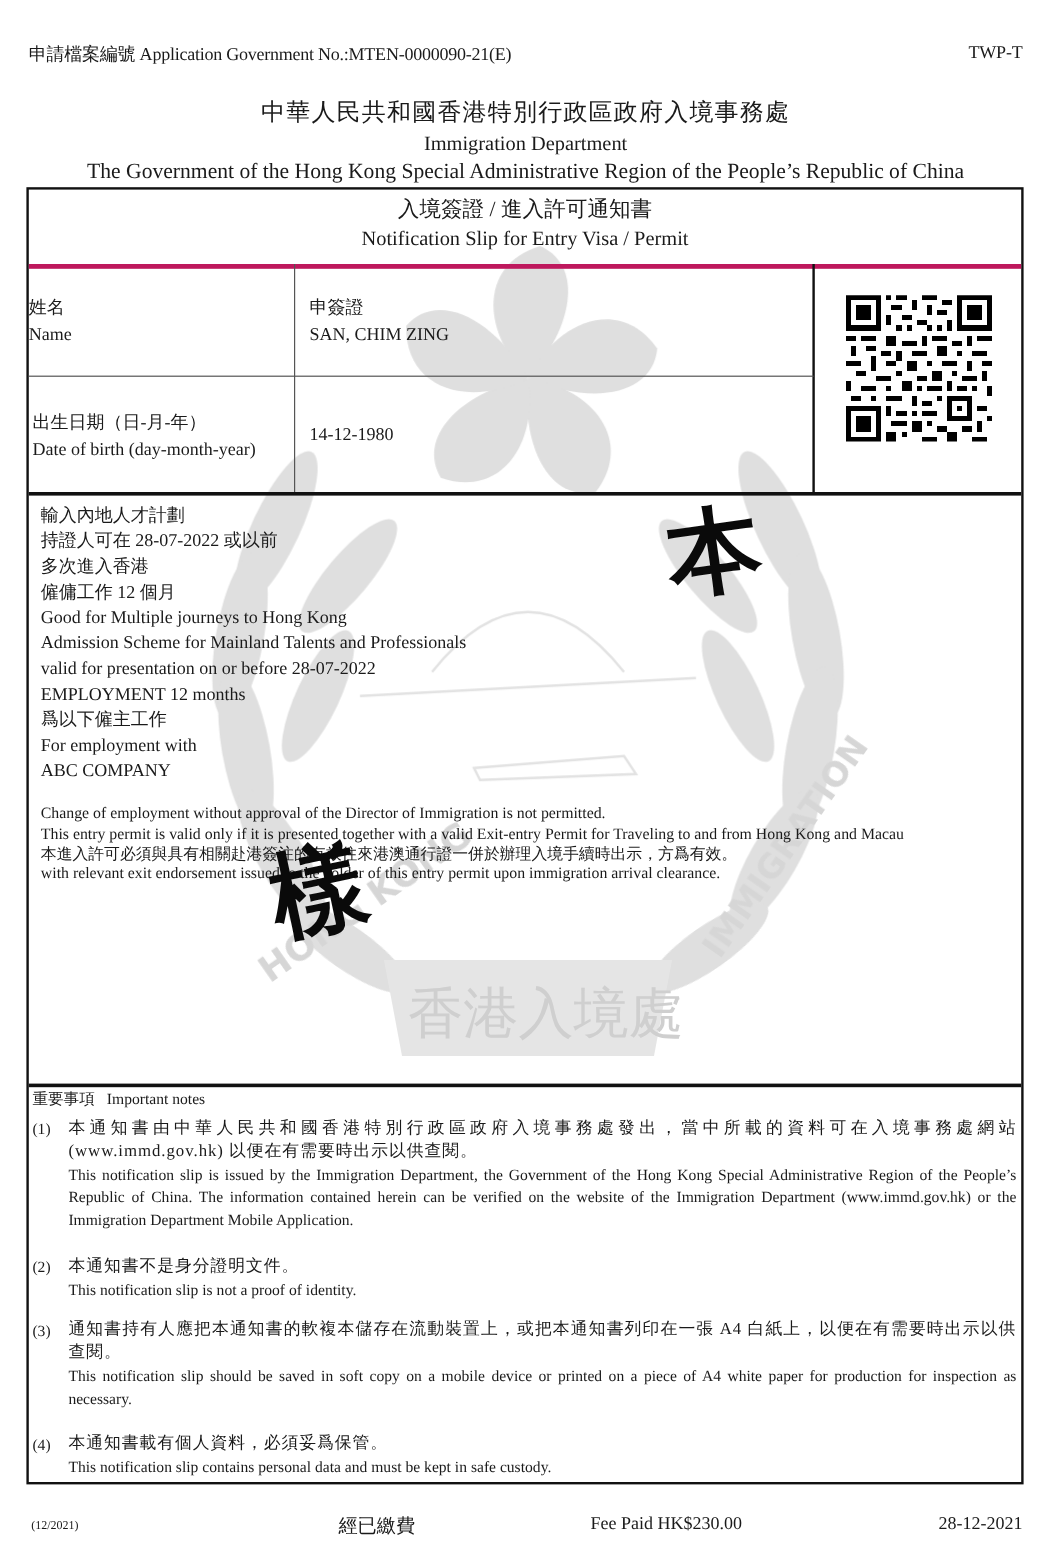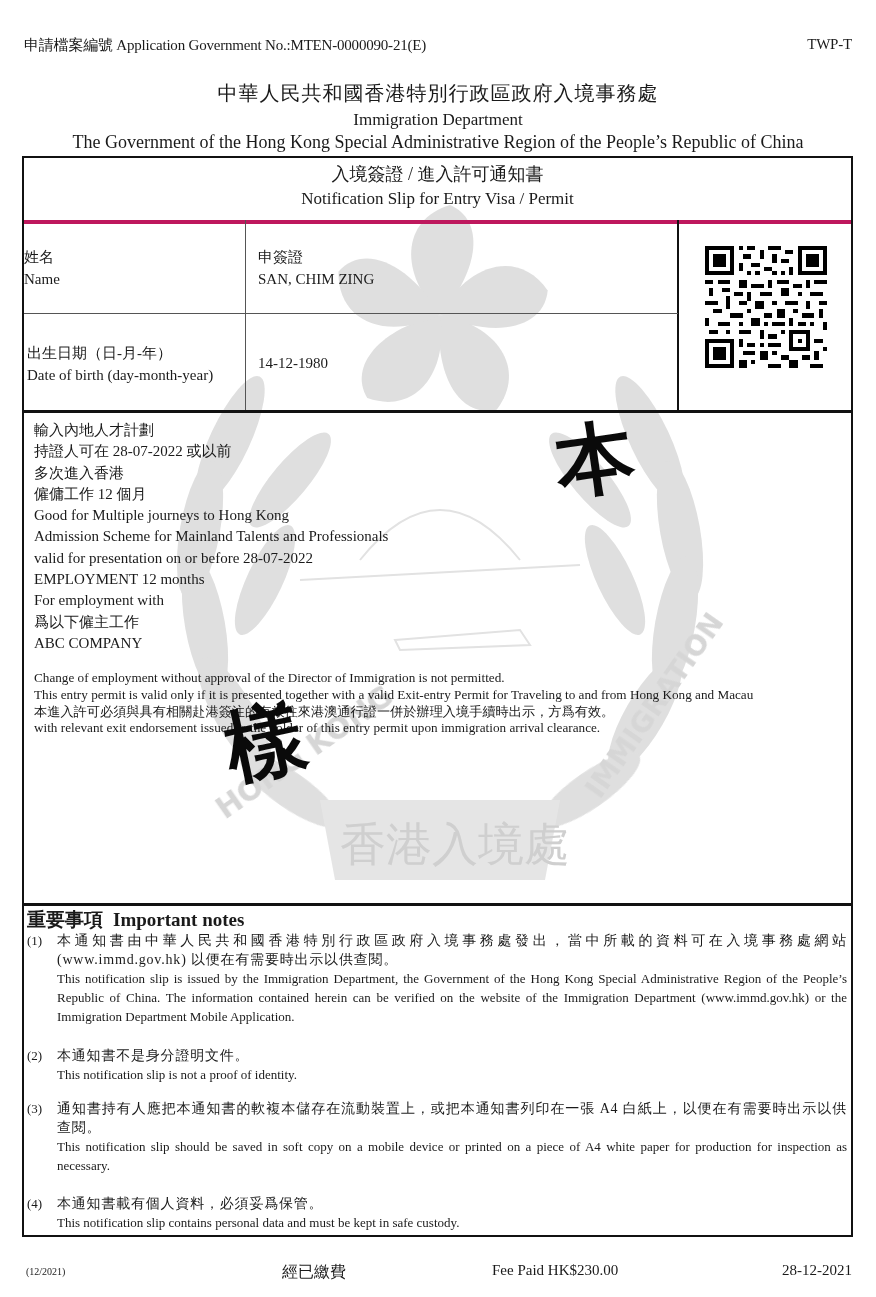--- a/index.html
+++ b/index.html
@@ -38,21 +38,21 @@
   .val-dob { left: 234px; top: 132px; }
   .qr { position: absolute; left: 681px; top: 26px; width: 122px; height: 122px; }
 
   .cond-block { position: absolute; left: 0; top: 252px; width: 100%; height: 493px; border-bottom: 3px solid #111; }
   .cond { position: absolute; left: 10px; top: 10px; font-size: 15px; line-height: 21.3px; }
   .cond div { white-space: nowrap; }
   .remarks { position: absolute; left: 10px; top: 260px; font-size: 13.2px; line-height: 16.8px; }
   .remarks div { white-space: nowrap; }
 
   .notes { position: absolute; left: 0; top: 745px; width: 100%; }
-  .notes-title { position: absolute; left: 3px; top: 4px; font-size: 19px; font-weight: bold; }
+  .notes-title { position: absolute; left: 3px; top: 4px; font-size: 13px; font-weight: normal; }
   .notes-title .en { margin-left: 10px; }
   .note { position: absolute; left: 3px; width: 820px; font-size: 13px; line-height: 19px; }
   .note .num { position: absolute; left: 0; top: 0; }
   .note .body { margin-left: 30px; text-align: justify; }
   .note .zh { font-size: 14px; letter-spacing: 0.8px; }
   .n1 { top: 28px; } .n2 { top: 143px; } .n3 { top: 196px; } .n4 { top: 291px; }
 
   .footer { position: absolute; top: 1262px; font-size: 15px; z-index: 2; }
   .f-code { left: 26px; top: 1266px; font-size: 10px; }
   .f-zh { left: 282px; font-size: 16px; }
@@ -169,22 +169,22 @@
   <div class="cond-block">
     <div class="cond">
       <div>輸入內地人才計劃</div>
       <div>持證人可在 28-07-2022 或以前</div>
       <div>多次進入香港</div>
       <div>僱傭工作 12 個月</div>
       <div>Good for Multiple journeys to Hong Kong</div>
       <div>Admission Scheme for Mainland Talents and Professionals</div>
       <div>valid for presentation on or before 28-07-2022</div>
       <div>EMPLOYMENT 12 months</div>
+      <div>爲以下僱主工作</div>
       <div>For employment with</div>
-      <div>爲以下僱主工作</div>
       <div>ABC COMPANY</div>
     </div>
     <div class="remarks">
       <div>Change of employment without approval of the Director of Immigration is not permitted.</div>
       <div>This entry permit is valid only if it is presented together with a valid Exit-entry Permit for Traveling to and from Hong Kong and Macau</div>
       <div>本進入許可必須與具有相關赴港簽注的有效往來港澳通行證一併於辦理入境手續時出示，方爲有效。</div>
       <div>with relevant exit endorsement issued to the holder of this entry permit upon immigration arrival clearance.</div>
     </div>
   </div>
 

